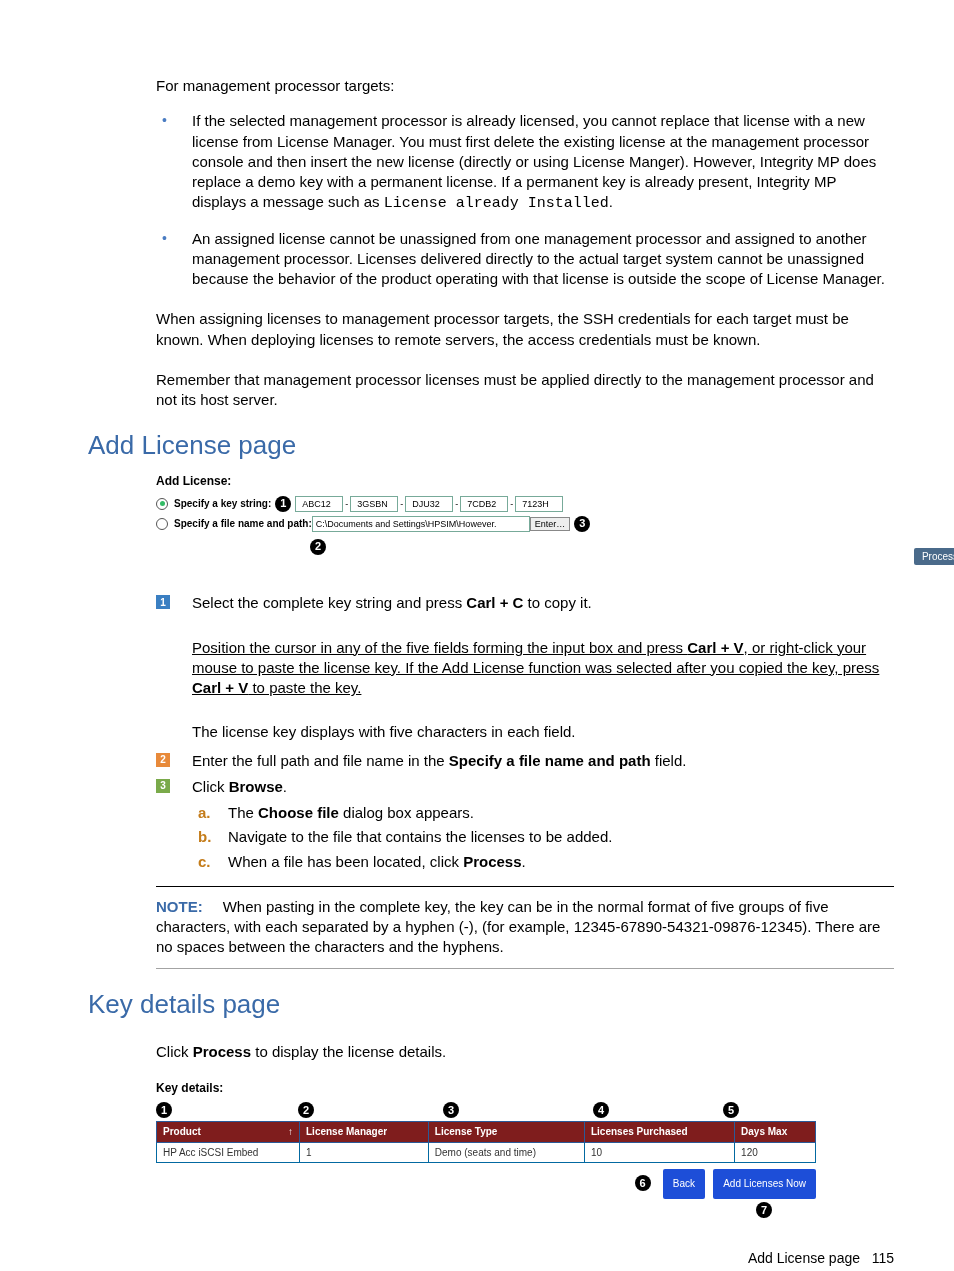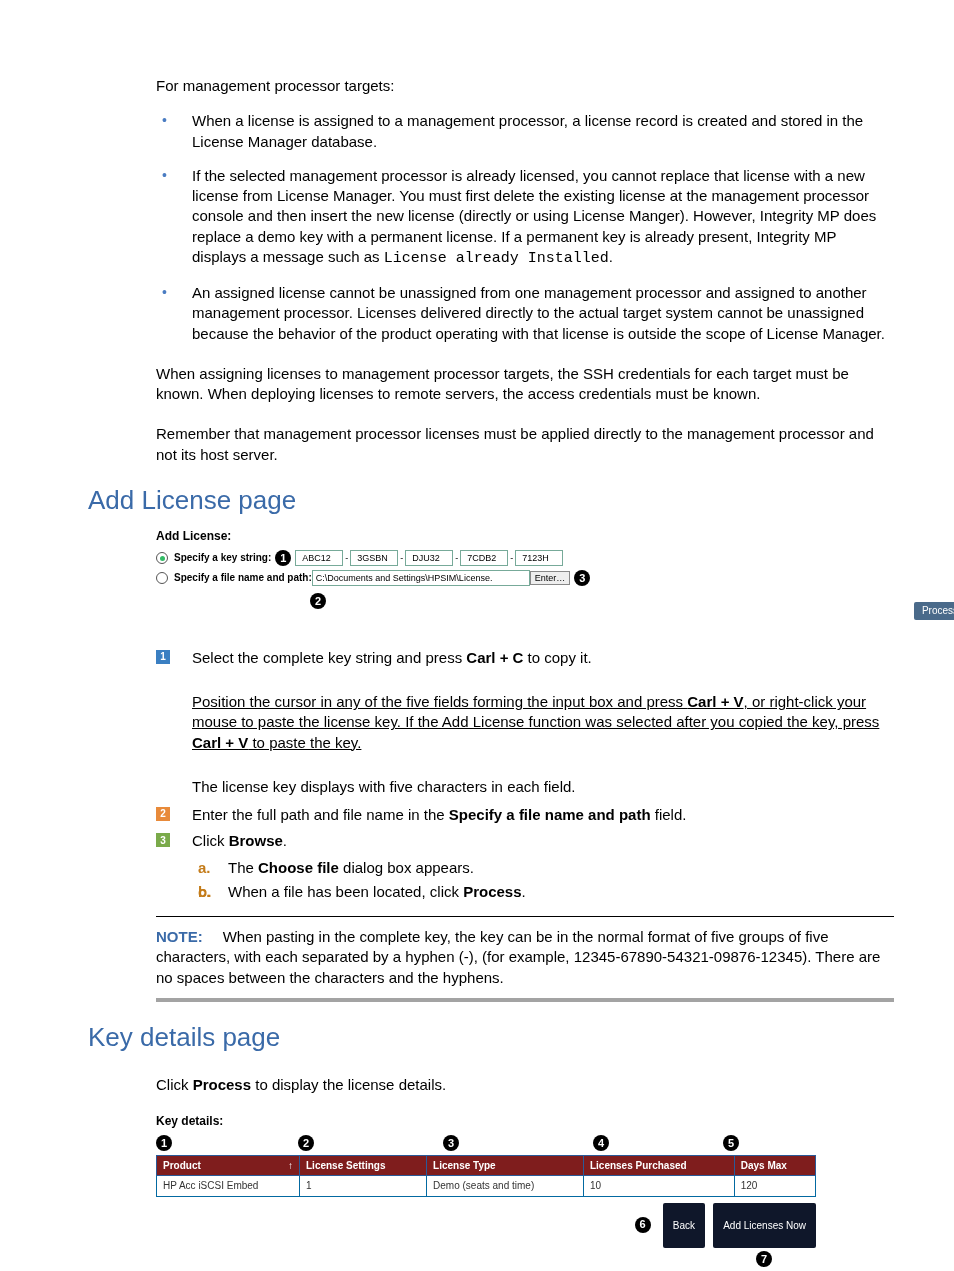--- a/index.html
+++ b/index.html
@@ -29,41 +29,40 @@
   .btn-sm{border:1px solid #888; font-size:9px; padding:0 4px; background:#eee; display:inline-block;}
   .callout{display:inline-flex;width:16px;height:16px;border-radius:50%;background:#000;color:#fff;font-size:11px;font-weight:bold;align-items:center;justify-content:center;margin:0 4px;vertical-align:middle;}
   .process-btn{position:absolute; right:-140px; bottom:18px; background:#4a6a8a;color:#fff;font-size:10px;padding:2px 8px;border-radius:2px;}
   ol.numlist{list-style:none;padding:0;margin:10px 0 10px 68px;}
   ol.numlist>li{position:relative;padding-left:36px;margin-bottom:6px;}
   .numbox{position:absolute;left:0;top:2px;width:14px;height:14px;font-size:10px;font-weight:bold;color:#fff;display:flex;align-items:center;justify-content:center;}
   .nb1{background:#3a7fc2;} .nb2{background:#e88a3a;} .nb3{background:#7aaa4a;}
   ol.sublist{list-style:none;padding:0;margin:6px 0 6px 0;}
   ol.sublist>li{position:relative;padding-left:36px;margin-bottom:4px;}
   .subletter{position:absolute;left:6px;top:0;font-weight:bold;color:#c47c1a;}
-  .note-block{border-top:1px solid #000;border-bottom:4px solid #a3a3a3;padding:10px 0;margin:14px 0 14px 68px;}
+  .note-block{border-top:1px solid #000;border-bottom:1px solid #a3a3a3;padding:10px 0;margin:14px 0 14px 68px;}
   .note-label{font-weight:bold;color:#3a6aa8;margin-right:20px;}
   .table-wrap{margin:10px 0 10px 68px;width:660px;position:relative;}
   .kd-title{font-weight:bold;font-size:12px;display:inline-block;}
   .callrow{display:flex;margin:2px 0 2px 0;}
   .callrow .callout{margin:0;}
   table.kd{width:100%;border-collapse:collapse;font-size:10px;}
   table.kd th{background:#7f1d1d;color:#fff;text-align:left;padding:3px 6px;font-weight:bold;border:1px solid #2a5a98;}
   table.kd td{background:#fff;padding:3px 6px;border:1px solid #0369a1;color:#333;}
   .btn-bar{text-align:right;margin-top:6px;}
-  .btn-blue{display:inline-block;background:#0f172a;color:#fff;font-size:10px;padding:16px 10px;margin-left:4px;border-radius:2px;}
+  .btn-blue{display:inline-block;background:#1d4ed8;color:#fff;font-size:10px;padding:8px 10px;margin-left:4px;border-radius:2px;}
   .footer{text-align:right;margin-top:30px;font-size:14px;}
   b{font-weight:bold;}
 </style>
 </head>
 <body>
 
 <p class="indent">For management processor targets:</p>
 
 <ul class="bullets">
-  <li>When a license is assigned to a management processor, a license record is created and stored in the License Manager database.</li>
   <li><span>If the selected management processor is already licensed, you cannot replace that license with a new license from License Manager. You must first delete the existing license at the management processor console and then insert the new license (directly or using License Manger). However, Integrity MP does replace a demo key with a permanent license. If a permanent key is already present, Integrity MP displays a message such as </span><span class="mono">License already Installed</span><span>.</span></li>
   <li>An assigned license cannot be unassigned from one management processor and assigned to another management processor. Licenses delivered directly to the actual target system cannot be unassigned because the behavior of the product operating with that license is outside the scope of License Manager.</li>
 </ul>
 
 <p class="indent">When assigning licenses to management processor targets, the SSH credentials for each target must be known. When deploying licenses to remote servers, the access credentials must be known.</p>
 <p class="indent">Remember that management processor licenses must be applied directly to the management processor and not its host server.</p>
 
 <h2 class="section">Add License page</h2>
 
 <div class="fig1">
@@ -78,21 +77,21 @@
       <span class="dash">-</span>
     <span class="kbox">DJU32</span>
       <span class="dash">-</span>
     <span class="kbox">7CDB2</span>
       <span class="dash">-</span>
     <span class="kbox">7123H</span>
   </div>
   <div class="fig-row">
     <span class="radio"></span>
     <b>Specify a file name and path:</b>
-    <span class="pathbox">C:\Documents and Settings\HPSIM\License.</span>
+    <span class="pathbox">C:\Documents and Settings\HPSIM\However.</span>
     <span class="btn-sm">Enter…</span>
     <span class="callout">3</span>
   </div>
   <div style="margin-left:150px;"><span class="callout">2</span></div>
   <div class="process-btn">Process…</div>
 </div>
 
 <ol class="numlist">
   <li>
     <span class="numbox nb1">1</span>
@@ -102,21 +101,21 @@
   </li>
   <li>
     <span class="numbox nb2">2</span>
     <span>Enter the full path and file name in the </span><b>Specify a file name and path</b><span> field.</span>
   </li>
   <li>
     <span class="numbox nb3">3</span>
     <span>Click </span><b>Browse</b><span>.</span>
     <ol class="sublist">
       <li><span class="subletter">a.</span><span>The </span><b>Choose file</b><span> dialog box appears.</span></li>
-      <li><span class="subletter">b.</span></li>
+      <li><span class="subletter">b.</span><span>Navigate to the file that contains the licenses to be added.</span></li>
       <li><span class="subletter">c.</span><span>When a file has been located, click </span><b>Process</b><span>.</span></li>
     </ol>
   </li>
 </ol>
 
 <div class="note-block">
   <span class="note-label">NOTE:</span><span>When pasting in the complete key, the key can be in the normal format of five groups of five characters, with each separated by a hyphen (-), (for example, 12345-67890-54321-09876-12345). There are no spaces between the characters and the hyphens.</span>
 </div>
 
 <h2 class="section">Key details page</h2>
@@ -128,21 +127,21 @@
     <div style="width:80px;"><span class="callout">1</span></div>
     <div style="width:140px;text-align:center;"><span class="callout">2</span></div>
     <div style="width:150px;text-align:center;"><span class="callout">3</span></div>
     <div style="width:150px;text-align:center;"><span class="callout">4</span></div>
     <div style="width:110px;text-align:center;"><span class="callout">5</span></div>
   </div>
   <table class="kd">
     <tbody>
         <tr>
       <th style="width:130px;"><span>Product</span> <span style="float:right;">↑</span></th>
-      <th>License Settings</th>
+      <th>License Manager</th>
       <th>License Type</th>
       <th>Licenses Purchased</th>
       <th>Days Max</th>
     </tr>
     <tr>
       <td>HP Acc iSCSI Embed</td>
       <td>1</td>
       <td>Demo (seats and time)</td>
       <td>10</td>
       <td>120</td>

